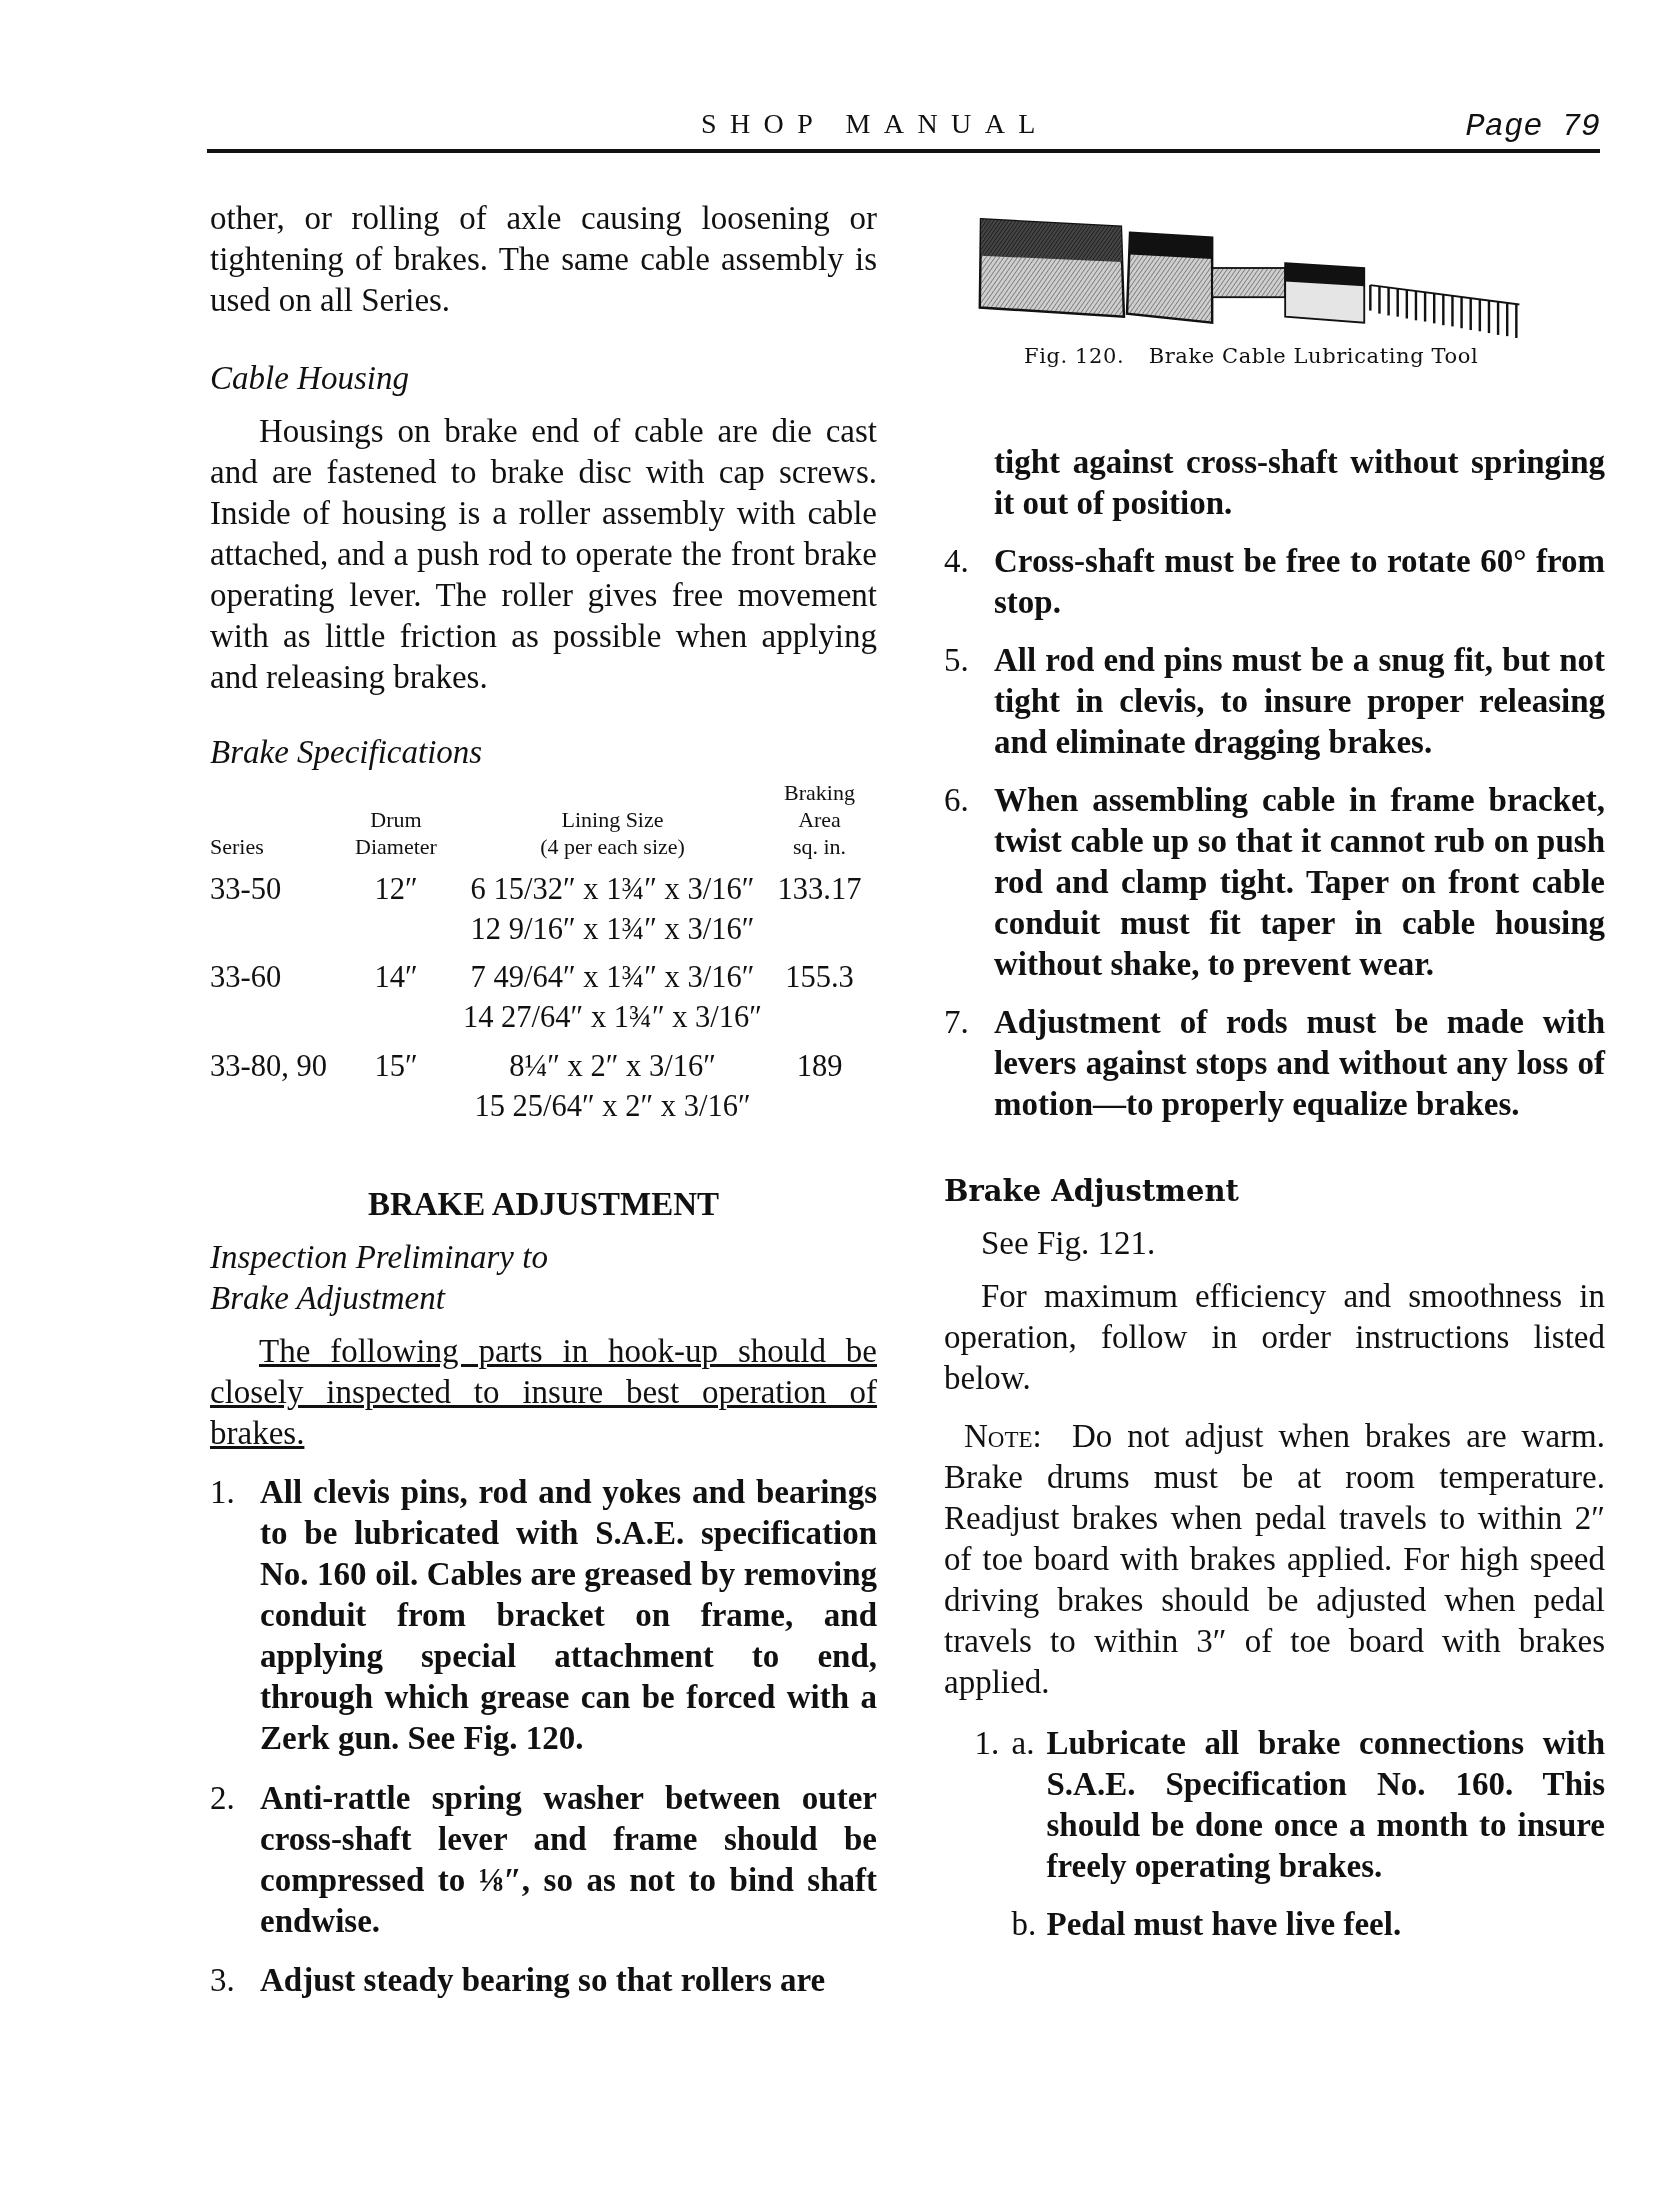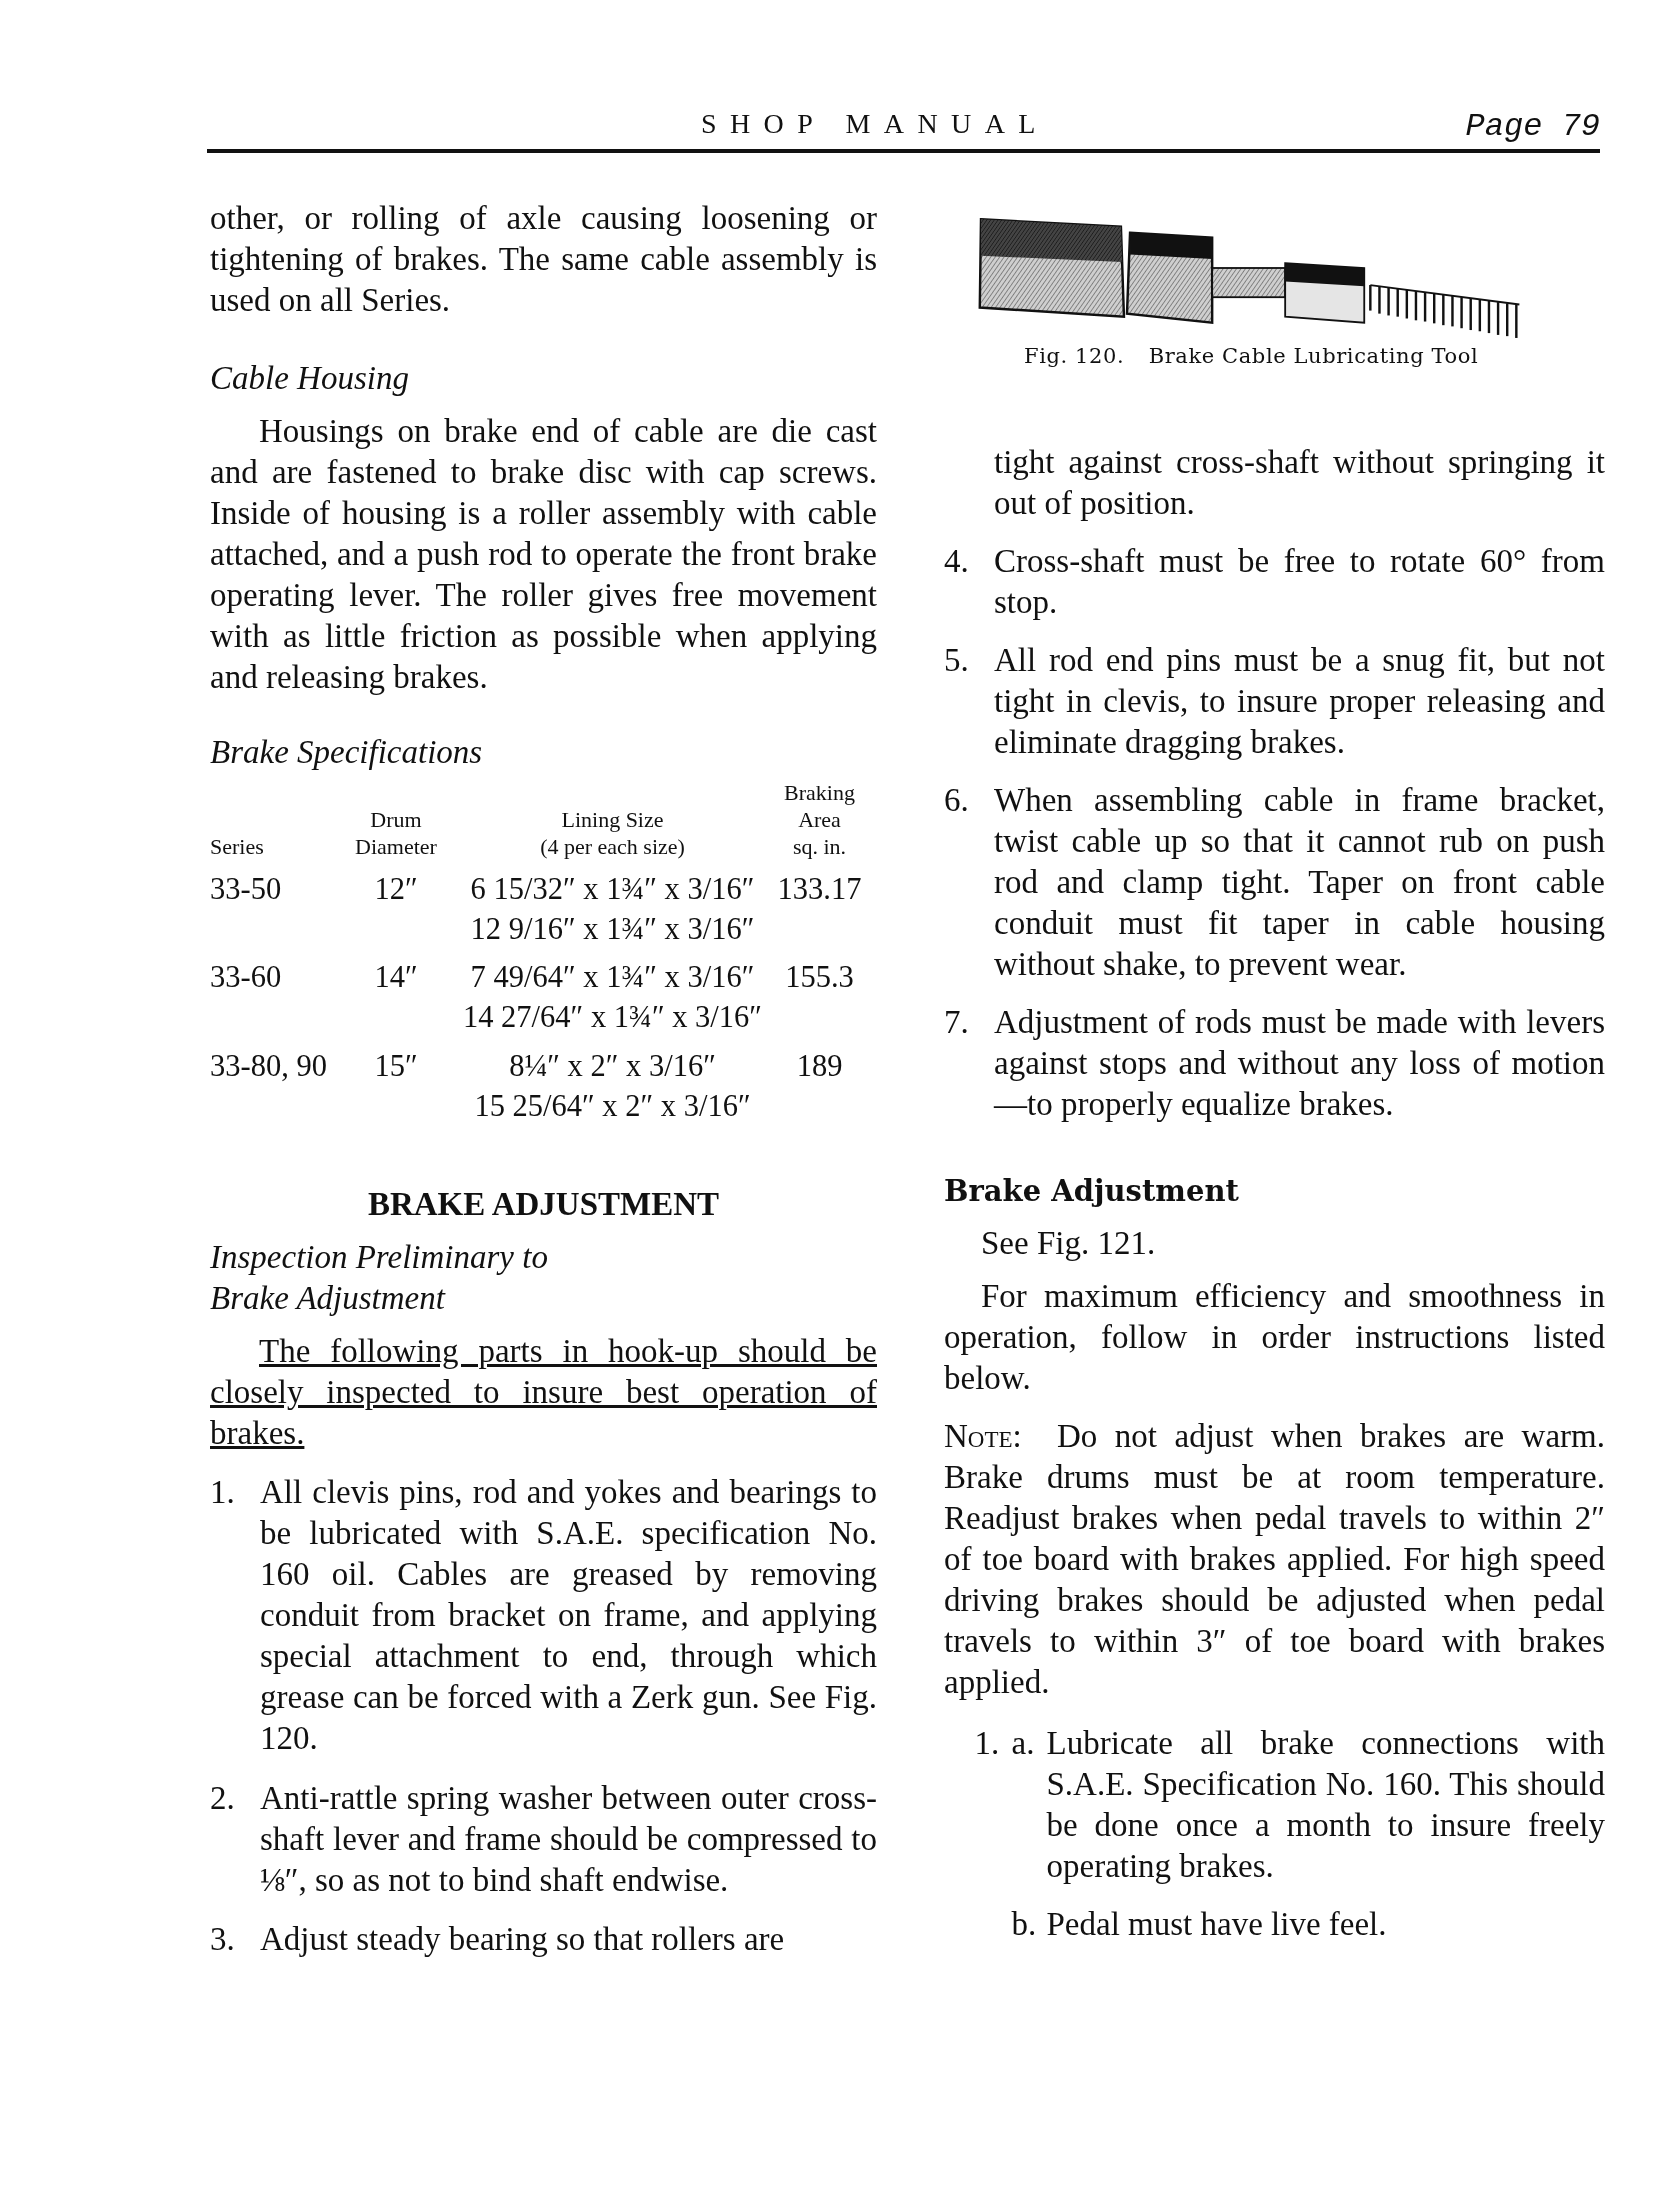--- a/index.html
+++ b/index.html
@@ -12,25 +12,25 @@
 
   .col { position: absolute; font-size: 33px; line-height: 41px; }
   .col-left { left: 210px; top: 198px; width: 667px; }
   .col-right { left: 944px; top: 201px; width: 661px; }
 
   p { margin: 0; text-align: justify; }
   .indent { text-indent: 49px; }
   .subhead-italic { font-style: italic; font-size: 33px; margin: 0; }
   .section-head { text-align: center; font-weight: bold; font-size: 33px; margin: 0; }
   .bold-head { font-weight: bold; font-family: "DejaVu Serif", serif; font-size: 29px; margin: 0; }
-  .smallcaps { font-variant: small-caps; }
+  .smallcaps { font-variant: small-caps; margin-left: 20px; }
 
   .list-item { display: flex; }
   .list-num { width: 50px; flex: 0 0 50px; }
-  .list-body { flex: 1; text-align: justify; }
+  .list-body { flex: 1; text-align: justify; font-weight: bold; }
 
   
   .spec-table { border-collapse: collapse; margin-top: 6.1px; }
   .spec-table th { font-weight: normal; font-size: 22px; line-height: 27px; vertical-align: bottom; padding: 0; }
   .spec-table td { font-size: 30.5px; line-height: 40px; vertical-align: top; padding: 0; }
   .c-series { width: 131px; text-align: left; }
   .c-drum { width: 110px; text-align: center; }
   .c-lining { width: 323px; text-align: center; }
   .c-area { width: 91px; text-align: center; margin-left: 8px; }
   .row-gap td { padding-top: 8.5px; }

